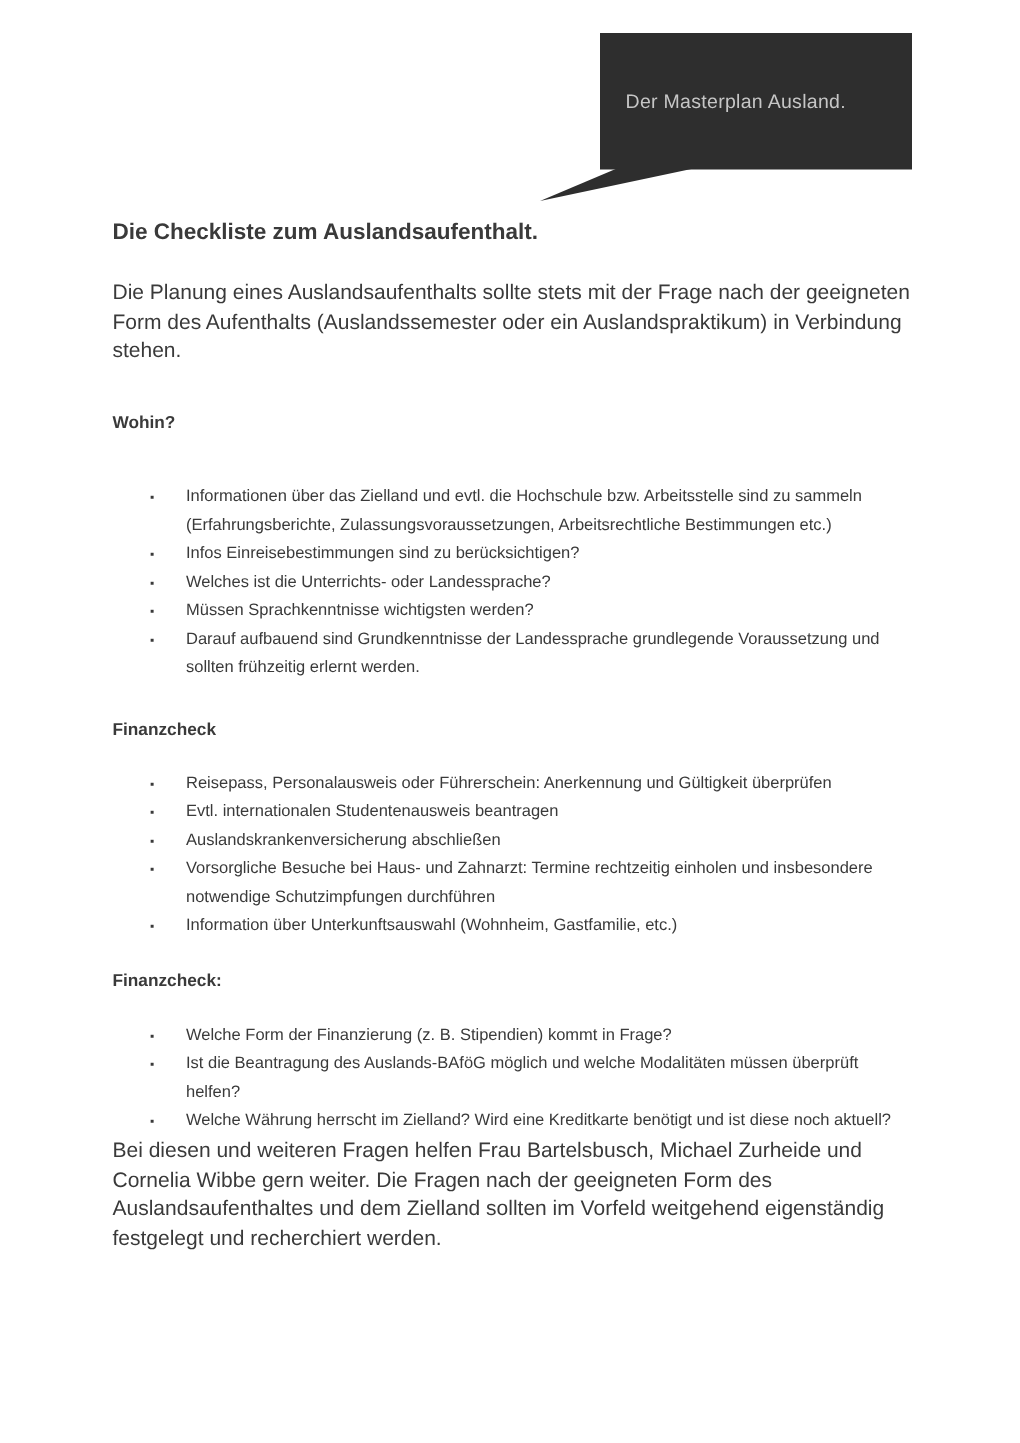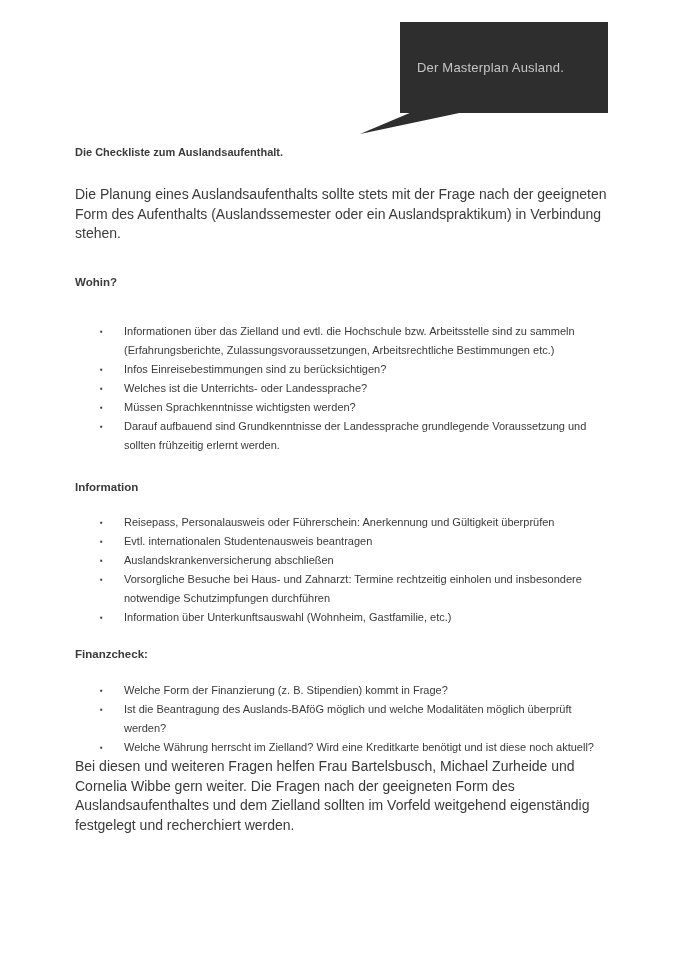--- a/index.html
+++ b/index.html
@@ -33,21 +33,21 @@
     position: absolute;
     left: 358px;
     top: 112px;
   }
   
   .doc-title {
     position: absolute;
     left: 75px;
     top: 146px;
     margin: 0;
-    font-size: 11px;
+    font-size: 15px;
     font-weight: bold;
     color: #3a3a3a;
   }
   .section-heading {
     position: absolute;
     left: 75px;
     margin: 0;
     font-size: 11.5px;
     font-weight: bold;
     color: #3a3a3a;
@@ -126,21 +126,21 @@
     <li class="bullet-item">
       <span class="bullet-glyph">▪</span>
       <span class="bullet-text">Müssen Sprachkenntnisse wichtigsten werden?</span>
     </li>
     <li class="bullet-item">
       <span class="bullet-glyph">▪</span>
       <span class="bullet-text">Darauf aufbauend sind Grundkenntnisse der Landessprache grundlegende Voraussetzung und sollten frühzeitig erlernt werden.</span>
     </li>
   </ul>
 
-  <h2 class="section-heading h-org">Information</h2>
+  <h2 class="section-heading h-org">Finanzcheck</h2>
   <ul class="bullet-list list-org">
     <li class="bullet-item">
       <span class="bullet-glyph">▪</span>
       <span class="bullet-text">Reisepass, Personalausweis oder Führerschein: Anerkennung und Gültigkeit überprüfen</span>
     </li>
     <li class="bullet-item">
       <span class="bullet-glyph">▪</span>
       <span class="bullet-text">Evtl. internationalen Studentenausweis beantragen</span>
     </li>
     <li class="bullet-item">
@@ -158,21 +158,21 @@
   </ul>
 
   <h2 class="section-heading h-fin">Finanzcheck:</h2>
   <ul class="bullet-list list-fin">
     <li class="bullet-item">
       <span class="bullet-glyph">▪</span>
       <span class="bullet-text">Welche Form der Finanzierung (z. B. Stipendien) kommt in Frage?</span>
     </li>
     <li class="bullet-item">
       <span class="bullet-glyph">▪</span>
-      <span class="bullet-text">Ist die Beantragung des Auslands-BAföG möglich und welche Modalitäten möglich überprüft werden?</span>
+      <span class="bullet-text">Ist die Beantragung des Auslands-BAföG möglich und welche Modalitäten müssen überprüft helfen?</span>
     </li>
     <li class="bullet-item">
       <span class="bullet-glyph">▪</span>
       <span class="bullet-text">Welche Währung herrscht im Zielland? Wird eine Kreditkarte benötigt und ist diese noch aktuell?</span>
     </li>
   </ul>
 
   <p class="para closing">Bei diesen und weiteren Fragen helfen Frau Bartelsbusch, Michael Zurheide und Cornelia Wibbe gern weiter. Die Fragen nach der geeigneten Form des Auslandsaufenthaltes und dem Zielland sollten im Vorfeld weitgehend eigenständig festgelegt und recherchiert werden.</p>
 
 </div>

